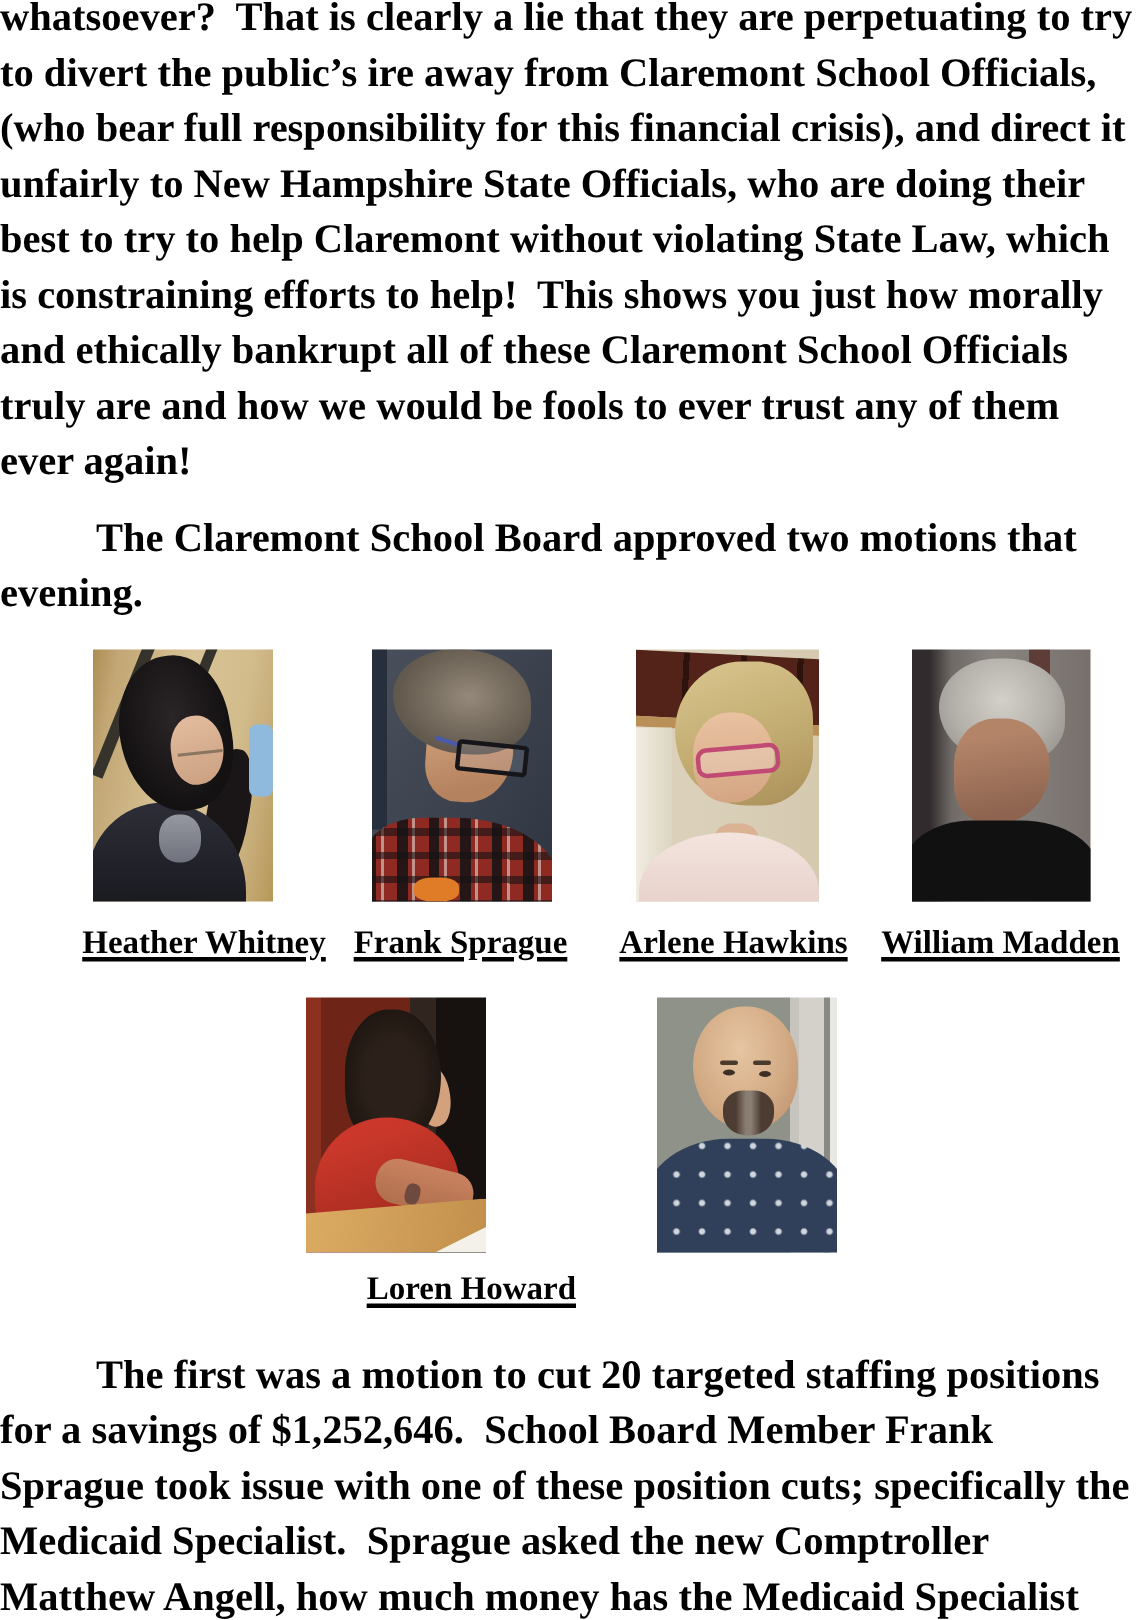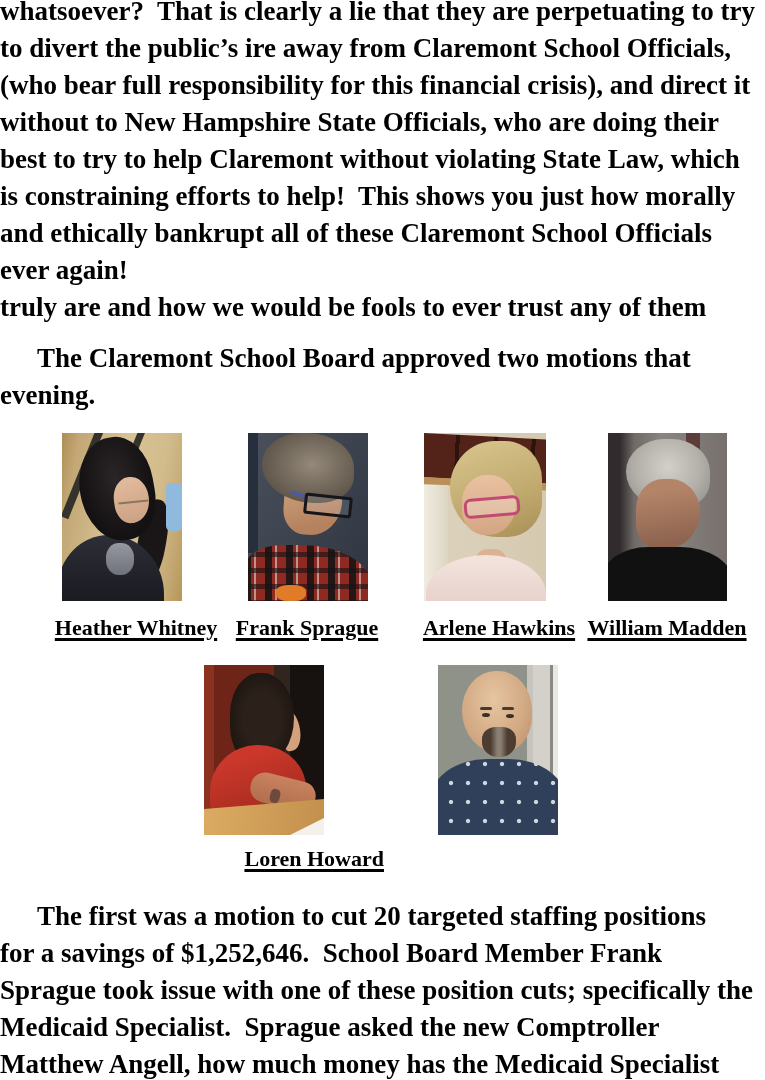--- a/index.html
+++ b/index.html
@@ -3,33 +3,33 @@
 <meta charset="utf-8">
 <style>
   html,body{margin:0;padding:0;background:#ffffff;}
   .page{
     position:relative;width:765px;height:1080px;background:#ffffff;
     overflow:hidden;color:#000;
     font-family:"Liberation Serif","DejaVu Serif",serif;font-weight:bold;
   }
   .para{position:absolute;left:0;width:765px;}
   .line{white-space:pre;font-size:27px;line-height:37px;}
-  .indent{padding-left:37px;}
+  .indent{padding-left:64px;}
   #para1{top:-7px;}
   #para2{top:340px;}
   #para3{top:898px;}
 
   .caption{
     position:absolute;width:240px;text-align:center;
     font-size:22px;line-height:26px;
     text-decoration:underline;text-decoration-thickness:2.5px;text-underline-offset:3px;
   }
   #cap1{left:-1px;top:615px;margin-left:17px;}
   #cap2{left:187px;top:615px;}
-  #cap3{left:379px;top:615px;}
+  #cap3{left:369px;top:615px;}
   #cap4{left:547px;top:615px;}
   #cap5{left:144px;top:846px;text-align:right;}
   #cap6{left:384px;top:846px;}
 
   .photo{position:absolute;overflow:hidden;}
   .photo div{position:absolute;}
 
   
   #ph1{left:62px;top:433px;width:120px;height:168px;
     background:linear-gradient(100deg,#ad8d55 0%,#c3a775 12%,#d8c396 45%,#d2bc8c 72%,#c4a974 88%,#b59757 100%);}
@@ -128,26 +128,26 @@
 </style>
 </head>
 <body>
 
 <div class="page">
 
   <div class="para" id="para1">
     <div class="line">whatsoever?  That is clearly a lie that they are perpetuating to try</div>
     <div class="line">to divert the public’s ire away from Claremont School Officials,</div>
     <div class="line">(who bear full responsibility for this financial crisis), and direct it</div>
-    <div class="line">without to New Hampshire State Officials, who are doing their</div>
+    <div class="line">unfairly to New Hampshire State Officials, who are doing their</div>
     <div class="line">best to try to help Claremont without violating State Law, which</div>
     <div class="line">is constraining efforts to help!  This shows you just how morally</div>
     <div class="line">and ethically bankrupt all of these Claremont School Officials</div>
+    <div class="line">truly are and how we would be fools to ever trust any of them</div>
     <div class="line">ever again!</div>
-    <div class="line">truly are and how we would be fools to ever trust any of them</div>
   </div>
 
   <div class="para" id="para2">
     <div class="line indent">The Claremont School Board approved two motions that</div>
     <div class="line">evening.</div>
   </div>
 
   <div class="photo" id="ph1">
     <div class="pole"></div>
     <div class="pole2"></div>

